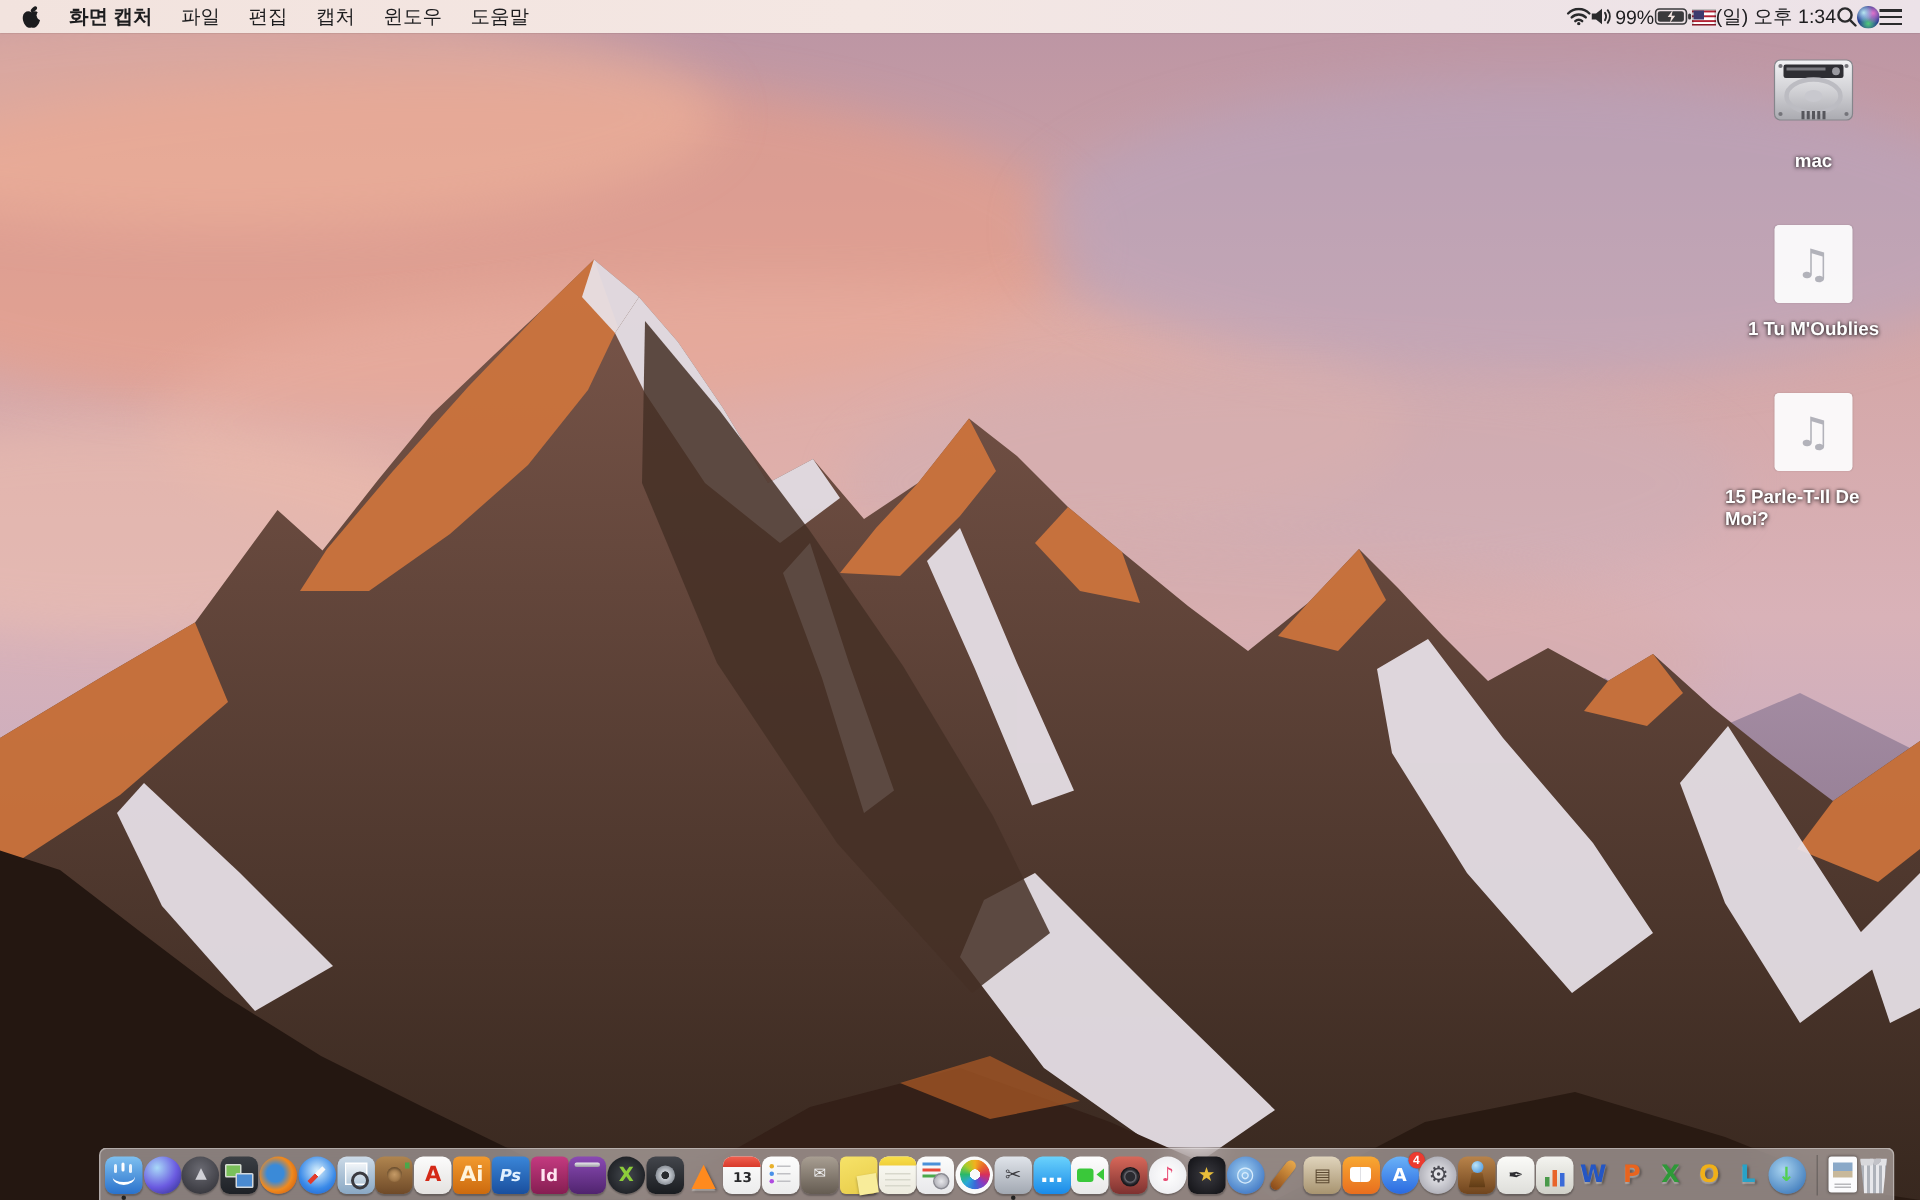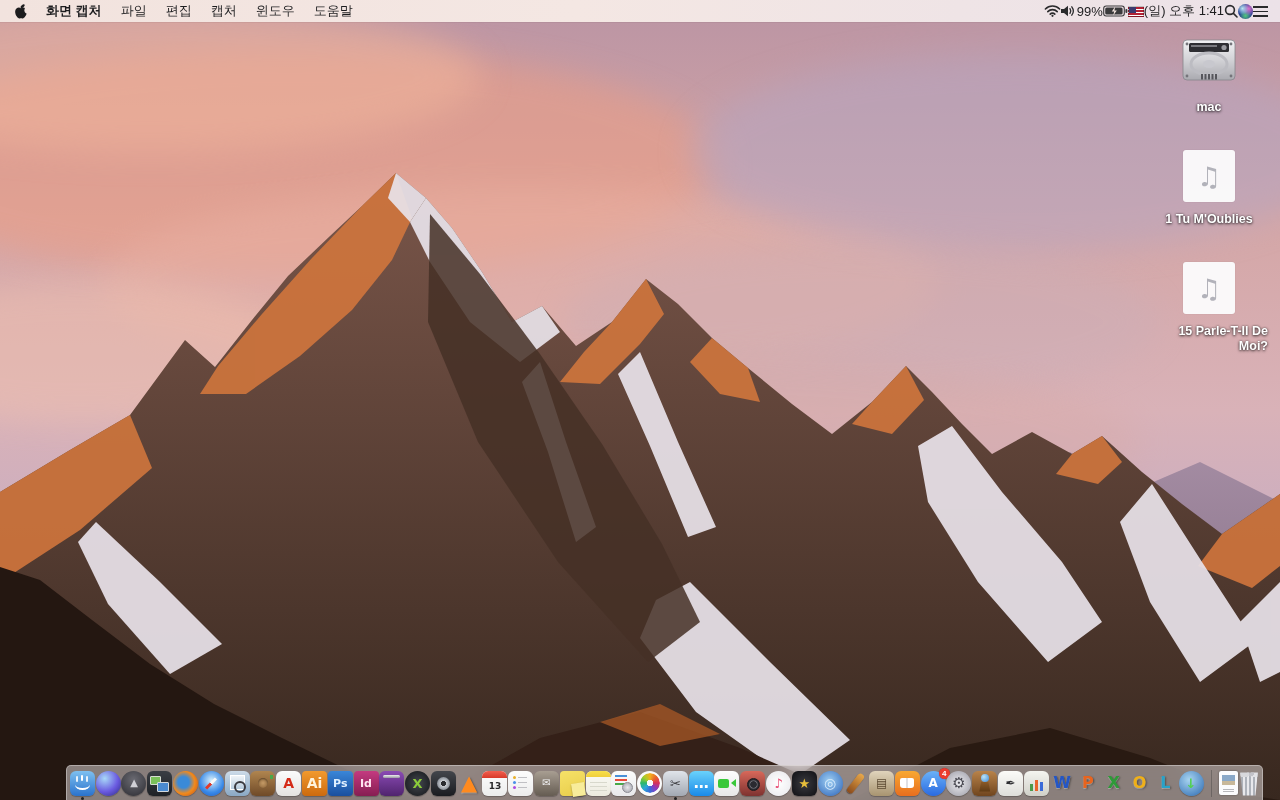--- a/index.html
+++ b/index.html
@@ -35,21 +35,21 @@
     background:repeating-linear-gradient(180deg,#2a2a2c 0 1.7px,transparent 1.7px 4.6px); }
 
   
   .desktop-col { position:absolute; top:22px; right:10px; width:122px; padding-top:16px;
     display:flex; flex-direction:column; z-index:10; }
   .desk-item { height:112px; display:flex; flex-direction:column; align-items:center; }
   .desk-icon { height:58px; display:flex; align-items:flex-start; justify-content:center; }
   .audio-tile { width:52px; height:52px; background:rgba(252,252,253,.95); border-radius:3px;
     display:flex; align-items:center; justify-content:center; box-shadow:0 0 1px rgba(0,0,0,.2); }
   .audio-note { font-size:27px; color:#b2b2ba; font-family:"DejaVu Sans",sans-serif; }
-  .desk-label { margin-top:4px; font-size:12.5px; font-weight:600; color:#ffffff; text-align:right;
+  .desk-label { margin-top:4px; font-size:12.5px; font-weight:600; color:#ffffff; text-align:left;
     line-height:15px; text-shadow:0 1px 3px rgba(0,0,0,.75), 0 0 2px rgba(0,0,0,.5); max-width:118px; }
 
   
   .dock { position:absolute; left:66px; right:17px; bottom:0; height:35px;
     background:rgba(219,211,211,.55); border:0.5px solid rgba(255,255,255,.35); border-bottom:none;
     border-radius:5px 5px 0 0; -webkit-backdrop-filter:blur(9px); backdrop-filter:blur(9px);
     display:flex; align-items:center; justify-content:center; padding:0 4px; z-index:20; }
   .dock-item { position:relative; width:25px; height:25px; margin:0 0.4px; flex:0 0 auto;
     display:flex; align-items:center; justify-content:center;
     box-shadow:0 1px 1px rgba(0,0,0,.25); }
@@ -281,21 +281,21 @@
     <span class="mb-text">99%</span>
     <span class="mb-ic">
       <svg width="25" height="12" viewBox="0 0 25 12">
         <rect x="0.7" y="1" width="20.6" height="10" rx="2.5" fill="none" stroke="#3a3a3c" stroke-width="1.1"></rect>
         <rect x="2.2" y="2.5" width="17.4" height="7" rx="1.5" fill="#3a3a3c"></rect>
         <rect x="22.4" y="4" width="2" height="4" rx="1" fill="#3a3a3c"></rect>
         <path d="M12.2 1.6 L8.8 6.4 h2.4 L10.2 10.4 L13.8 5.5 h-2.4 Z" fill="#f2e3de"></path>
       </svg>
     </span>
     <span class="flag"></span>
-    <span class="mb-text">(일) 오후 1:41</span>
+    <span class="mb-text">(일) 오후 1:34</span>
     <span class="mb-ic">
       <svg width="14" height="14" viewBox="0 0 14 14" fill="none" stroke="#2a2a2c" stroke-width="1.6" stroke-linecap="round">
         <circle cx="6" cy="6" r="4.4"></circle>
           <line x1="9.4" y1="9.4" x2="13" y2="13"></line>
       </svg>
     </span>
     <span class="siri-orb"></span>
     <span class="nc-icon"></span>
   </div>
 </div>
@@ -340,21 +340,21 @@
     <div class="dock-item shape-circle icon-safari" style="background: radial-gradient(circle at 50% 38%, rgb(216, 240, 252), rgb(58, 138, 232) 60%, rgb(26, 90, 200));"></div>
     <div class="dock-item shape-rounded icon-preview" style="background: linear-gradient(rgb(205, 219, 232), rgb(138, 168, 196));"></div>
     <div class="dock-item shape-rounded icon-contacts" style="background: linear-gradient(rgb(176, 133, 79), rgb(111, 74, 40));"></div>
     <div class="dock-item shape-rounded icon-acrobat-reader" style="background: linear-gradient(rgb(252, 252, 252), rgb(228, 226, 224));">
       <span class="glyph" style="color: rgb(212, 42, 24); font-size: 14px;">A</span>
     </div>
     <div class="dock-item shape-square icon-illustrator" style="background: linear-gradient(rgb(242, 154, 46), rgb(204, 106, 14));">
       <span class="glyph" style="color: rgb(255, 244, 220); font-size: 14px;">Ai</span>
     </div>
     <div class="dock-item shape-square icon-photoshop" style="background: linear-gradient(rgb(58, 134, 216), rgb(26, 79, 158));">
-      <span class="glyph" style="color: rgb(224, 240, 255); font-size: 11px;">Ps</span>
+      <span class="glyph" style="color: rgb(224, 240, 255); font-size: 11px; font-style: italic;">Ps</span>
     </div>
     <div class="dock-item shape-square icon-indesign" style="background: linear-gradient(rgb(196, 58, 128), rgb(134, 30, 82));">
       <span class="glyph" style="color: rgb(255, 228, 240); font-size: 11px;">Id</span>
     </div>
     <div class="dock-item shape-rounded icon-toast" style="background: linear-gradient(rgb(138, 74, 180), rgb(80, 36, 110));"></div>
     <div class="dock-item shape-circle icon-xbmc" style="background: radial-gradient(circle, rgb(68, 72, 78), rgb(18, 20, 24));">
       <span class="glyph" style="color: rgb(140, 204, 58); font-size: 13px;">X</span>
     </div>
     <div class="dock-item shape-rounded icon-disk-fan" style="background: linear-gradient(rgb(67, 70, 76), rgb(26, 28, 32));"></div>
     <div class="dock-item shape-plain icon-vlc" style="background: transparent;">

